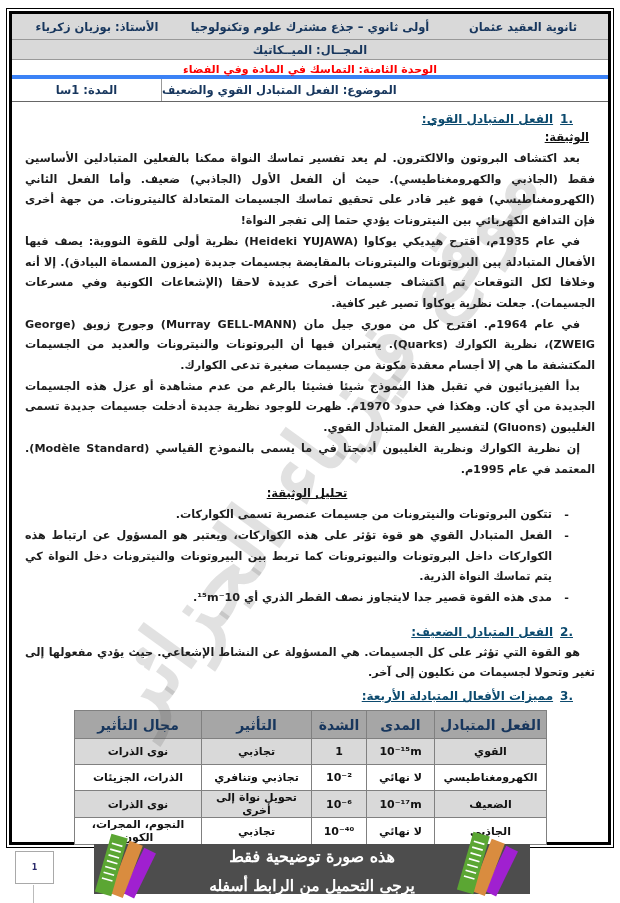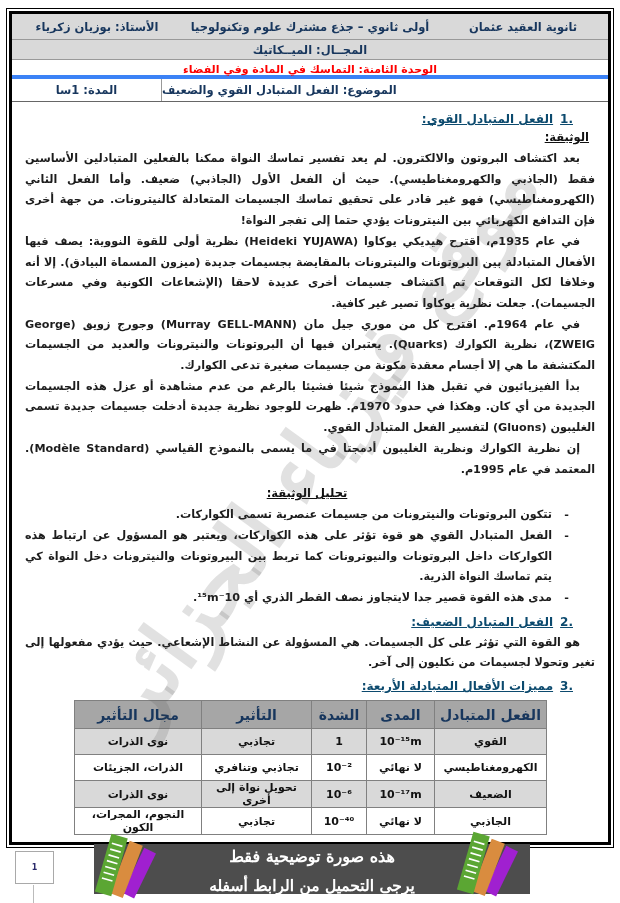--- a/index.html
+++ b/index.html
@@ -145,21 +145,21 @@
       <div class="bullet">
         <span class="dash">-</span>
         <div class="btxt">الفعل المتبادل القوي هو قوة تؤثر على هذه الكواركات، ويعتبر هو المسؤول عن ارتباط هذه الكواركات داخل البروتونات والنيوترونات كما تربط بين البيروتونات والنيترونات دخل النواة كي يتم تماسك النواة الذرية.</div>
       </div>
       <div class="bullet">
         <span class="dash">-</span>
         <div class="btxt">مدى هذه القوة قصير جدا لايتجاوز نصف القطر الذري أي 10⁻¹⁵m.</div>
       </div>
     </div>
 
-    <div class="sec-h" style="margin-top:6px;">
+    <div class="sec-h" style="margin-top:16px;">
       <span class="n">2.</span><span class="t">الفعل المتبادل الضعيف:</span>
     </div>
 
     <p class="para">هو القوة التي تؤثر على كل الجسيمات. هي المسؤولة عن النشاط الإشعاعي. حيث يؤدي مفعولها إلى تغير وتحولا لجسيمات من نكليون إلى آخر.</p>
 
     <div class="sec-h" style="margin-top:5px;">
       <span class="n">3.</span><span class="t">مميزات الأفعال المتبادلة الأربعة:</span>
     </div>
 
     <table class="itable">

